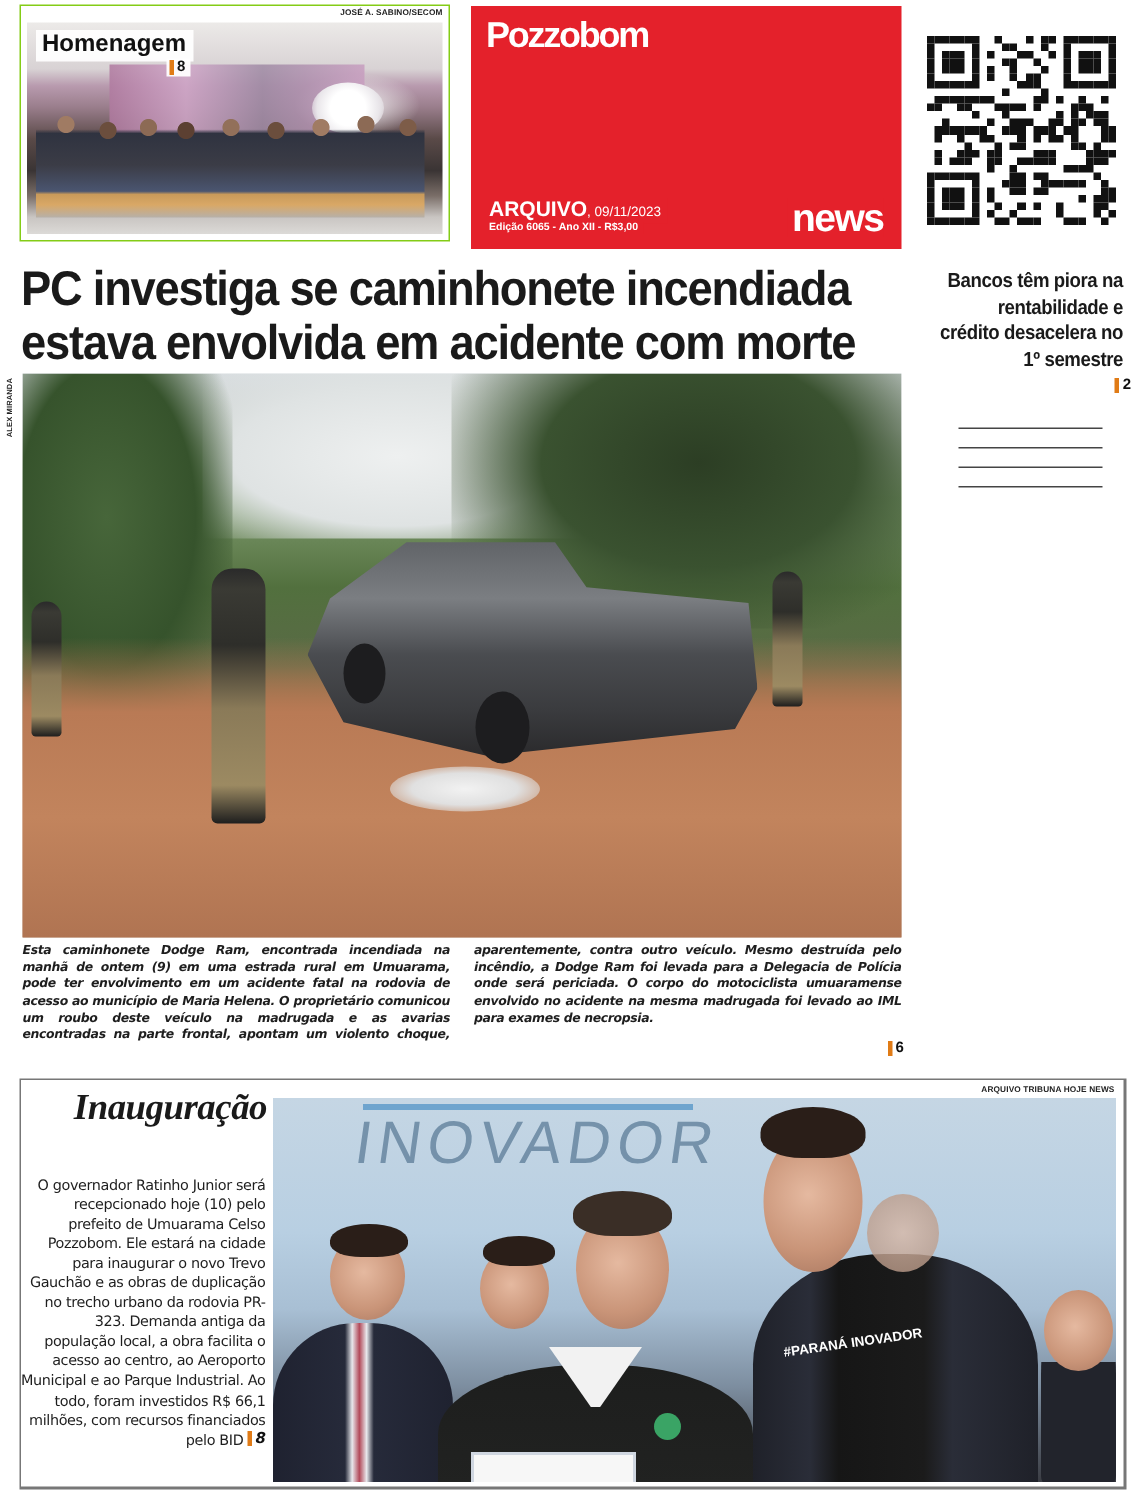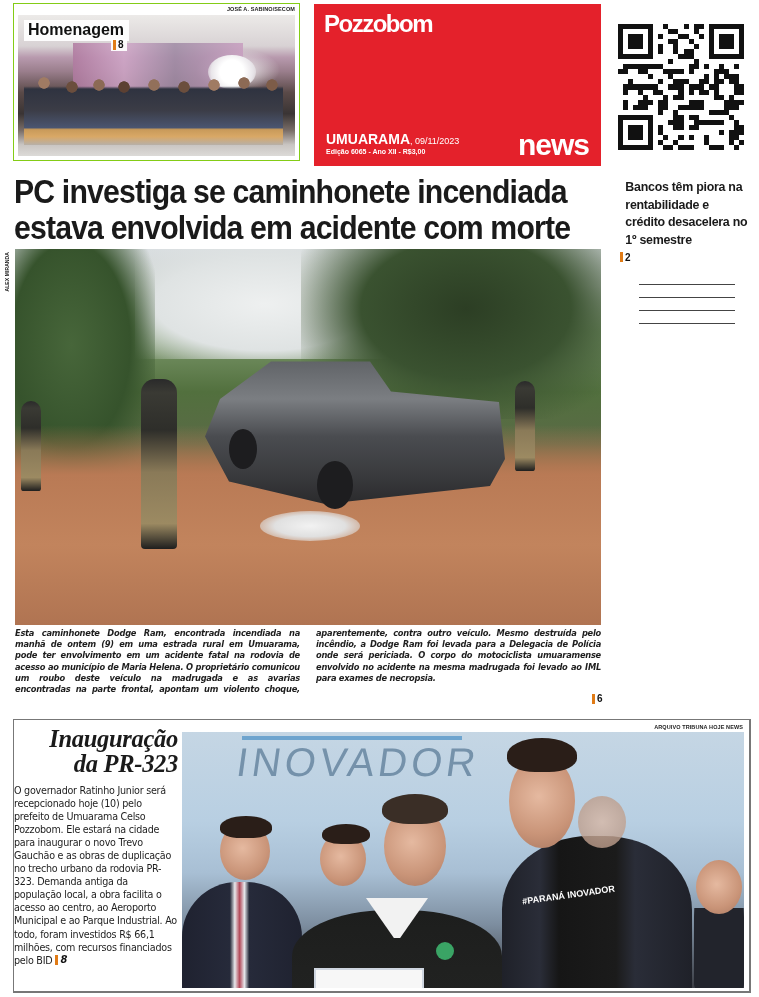--- a/index.html
+++ b/index.html
@@ -68,21 +68,21 @@
   .masthead .tribuna {
     position: absolute; left: 10px; top: 8px; font-family: "Liberation Sans", sans-serif;
     font-weight: bold; font-size: 24px; letter-spacing: -1.5px; line-height: 24px;
   }
   .masthead .hoje {
     position: absolute; left: 4px; top: 16px; font-family: "Liberation Sans", sans-serif;
     font-weight: bold; font-size: 132px; letter-spacing: -9px; line-height: 132px;
     transform: scaleX(1.0); transform-origin: left top;
   }
   .masthead .news {
-    position: absolute; right: 12px; top: 128px; font-weight: bold; font-size: 30px; letter-spacing: -1px;
+    position: absolute; right: 12px; top: 128px; font-weight: bold; font-size: 26px; letter-spacing: -1px;
     line-height: 26px; background: #e4212b; padding-left: 3px; text-align: center;
   }
   .masthead .city-line {
     position: absolute; left: 12px; top: 128px; font-size: 14px; font-weight: bold; line-height: 15px;
     background: #e4212b; padding-right: 4px;
   }
   .masthead .city-line .date { font-size: 9px; font-weight: normal; }
   .masthead .edition {
     position: absolute; left: 12px; top: 144px; font-size: 7px; font-weight: bold; line-height: 8px;
     background: #e4212b; padding-right: 4px;
@@ -157,42 +157,42 @@
     font-size: 8.3px; line-height: 11.2px; color: #1e1e1e; text-align: justify;
     letter-spacing: -0.25px;
   }
   .caption-ref { position: absolute; left: 592px; top: 693px; }
 
   
   .briefs {
     position: absolute; left: 620px; top: 178px; width: 134px;
   }
   .brief {
-    text-align: left; padding: 0 0 8px 0;
+    text-align: right; padding: 0 0 8px 0;
   }
   .brief-title {
     font-family: "Liberation Sans", sans-serif; font-weight: bold; font-size: 13.5px;
     line-height: 17.5px; color: #1a1a1a; letter-spacing: -0.3px;
     transform: scaleX(0.92); transform-origin: center top;
   }
   .brief .page-ref { margin-top: 3px; justify-content: center; }
   .brief-divider { width: 96px; height: 1px; background: #444; margin: 10px auto 12px auto; }
 
   
   .bottom-box {
     position: absolute; left: 13px; top: 719px; width: 738px; height: 274px;
     border: 1px solid #777; border-bottom-width: 2px; border-right-width: 2px; background: #fff;
   }
   .inaug-title {
     position: absolute; left: 4px; top: 6px; width: 160px; text-align: right;
     font-family: "Liberation Serif", serif; font-style: italic; font-weight: bold;
     font-size: 24.5px; line-height: 25px; color: #1a1a1a; letter-spacing: -0.3px;
   }
   .inaug-body {
-    position: absolute; left: 0; top: 64px; width: 163px; 
+    position: absolute; left: 0; top: 64px; width: 163px; text-align: right;
     font-family: "DejaVu Sans", sans-serif; font-size: 9.6px; line-height: 13.05px; color: #1e1e1e;
     letter-spacing: -0.25px;
   }
   .inaug-body .page-ref { font-style: italic; font-size: 10px; margin-left: 3px; vertical-align: -1px; }
   .bottom-photo {
     position: absolute; left: 168px; top: 12px; width: 562px; height: 256px; overflow: hidden;
     background: linear-gradient(180deg, #c5d6e4 0%, #b8cfe2 35%, #a8bfd4 55%, #7d8ea0 75%, #3b3d44 100%);
   }
   .bottom-photo .banner-text {
     position: absolute; left: 55px; top: 8px; font-family: "Liberation Sans", sans-serif;
@@ -223,21 +223,21 @@
   <div class="homenagem-label">Homenagem</div>
   <div class="homenagem-ref page-ref">
     <span class="bar"></span>
     <span>8</span>
   </div>
 </div>
 
 <div class="masthead">
   <div class="tribuna">Pozzobom</div>
   <div class="city-line">
-    <span>UMUARAMA</span><span class="date">, 09/11/2023</span>
+    <span>ARQUIVO</span><span class="date">, 09/11/2023</span>
   </div>
   <div class="edition">Edição 6065 - Ano XII - R$3,00</div>
   <div class="news">news</div>
 </div>
 
 <div class="qr-code" id="qr">
     <span class="on"></span>
     <span class="on"></span>
     <span class="on"></span>
     <span class="on"></span>
@@ -897,21 +897,20 @@
   </div>
   <div class="brief-divider"></div>
   <div class="brief-divider"></div>
   <div class="brief-divider"></div>
   <div class="brief-divider"></div>
 </div>
 
 <div class="bottom-box">
   <div class="inaug-title">
     <div>Inauguração</div>
-    <div>da PR-323</div>
   </div>
   <div class="inaug-body">
     <span>O governador Ratinho Junior será recepcionado hoje (10) pelo prefeito de Umuarama Celso Pozzobom. Ele estará na cidade para inaugurar o novo Trevo Gauchão e as obras de duplicação no trecho urbano da rodovia PR-323. Demanda antiga da população local, a obra facilita o acesso ao centro, ao Aeroporto Municipal e ao Parque Industrial. Ao todo, foram investidos R$ 66,1 milhões, com recursos financiados pelo BID</span><span class="page-ref">
         <span class="bar"></span>
         <span>8</span>
       </span>
   </div>
   <div class="photo-credit credit-bottom" style="position:absolute;">ARQUIVO TRIBUNA HOJE NEWS</div>
   <div class="bottom-photo">
     <div class="banner-line"></div>

